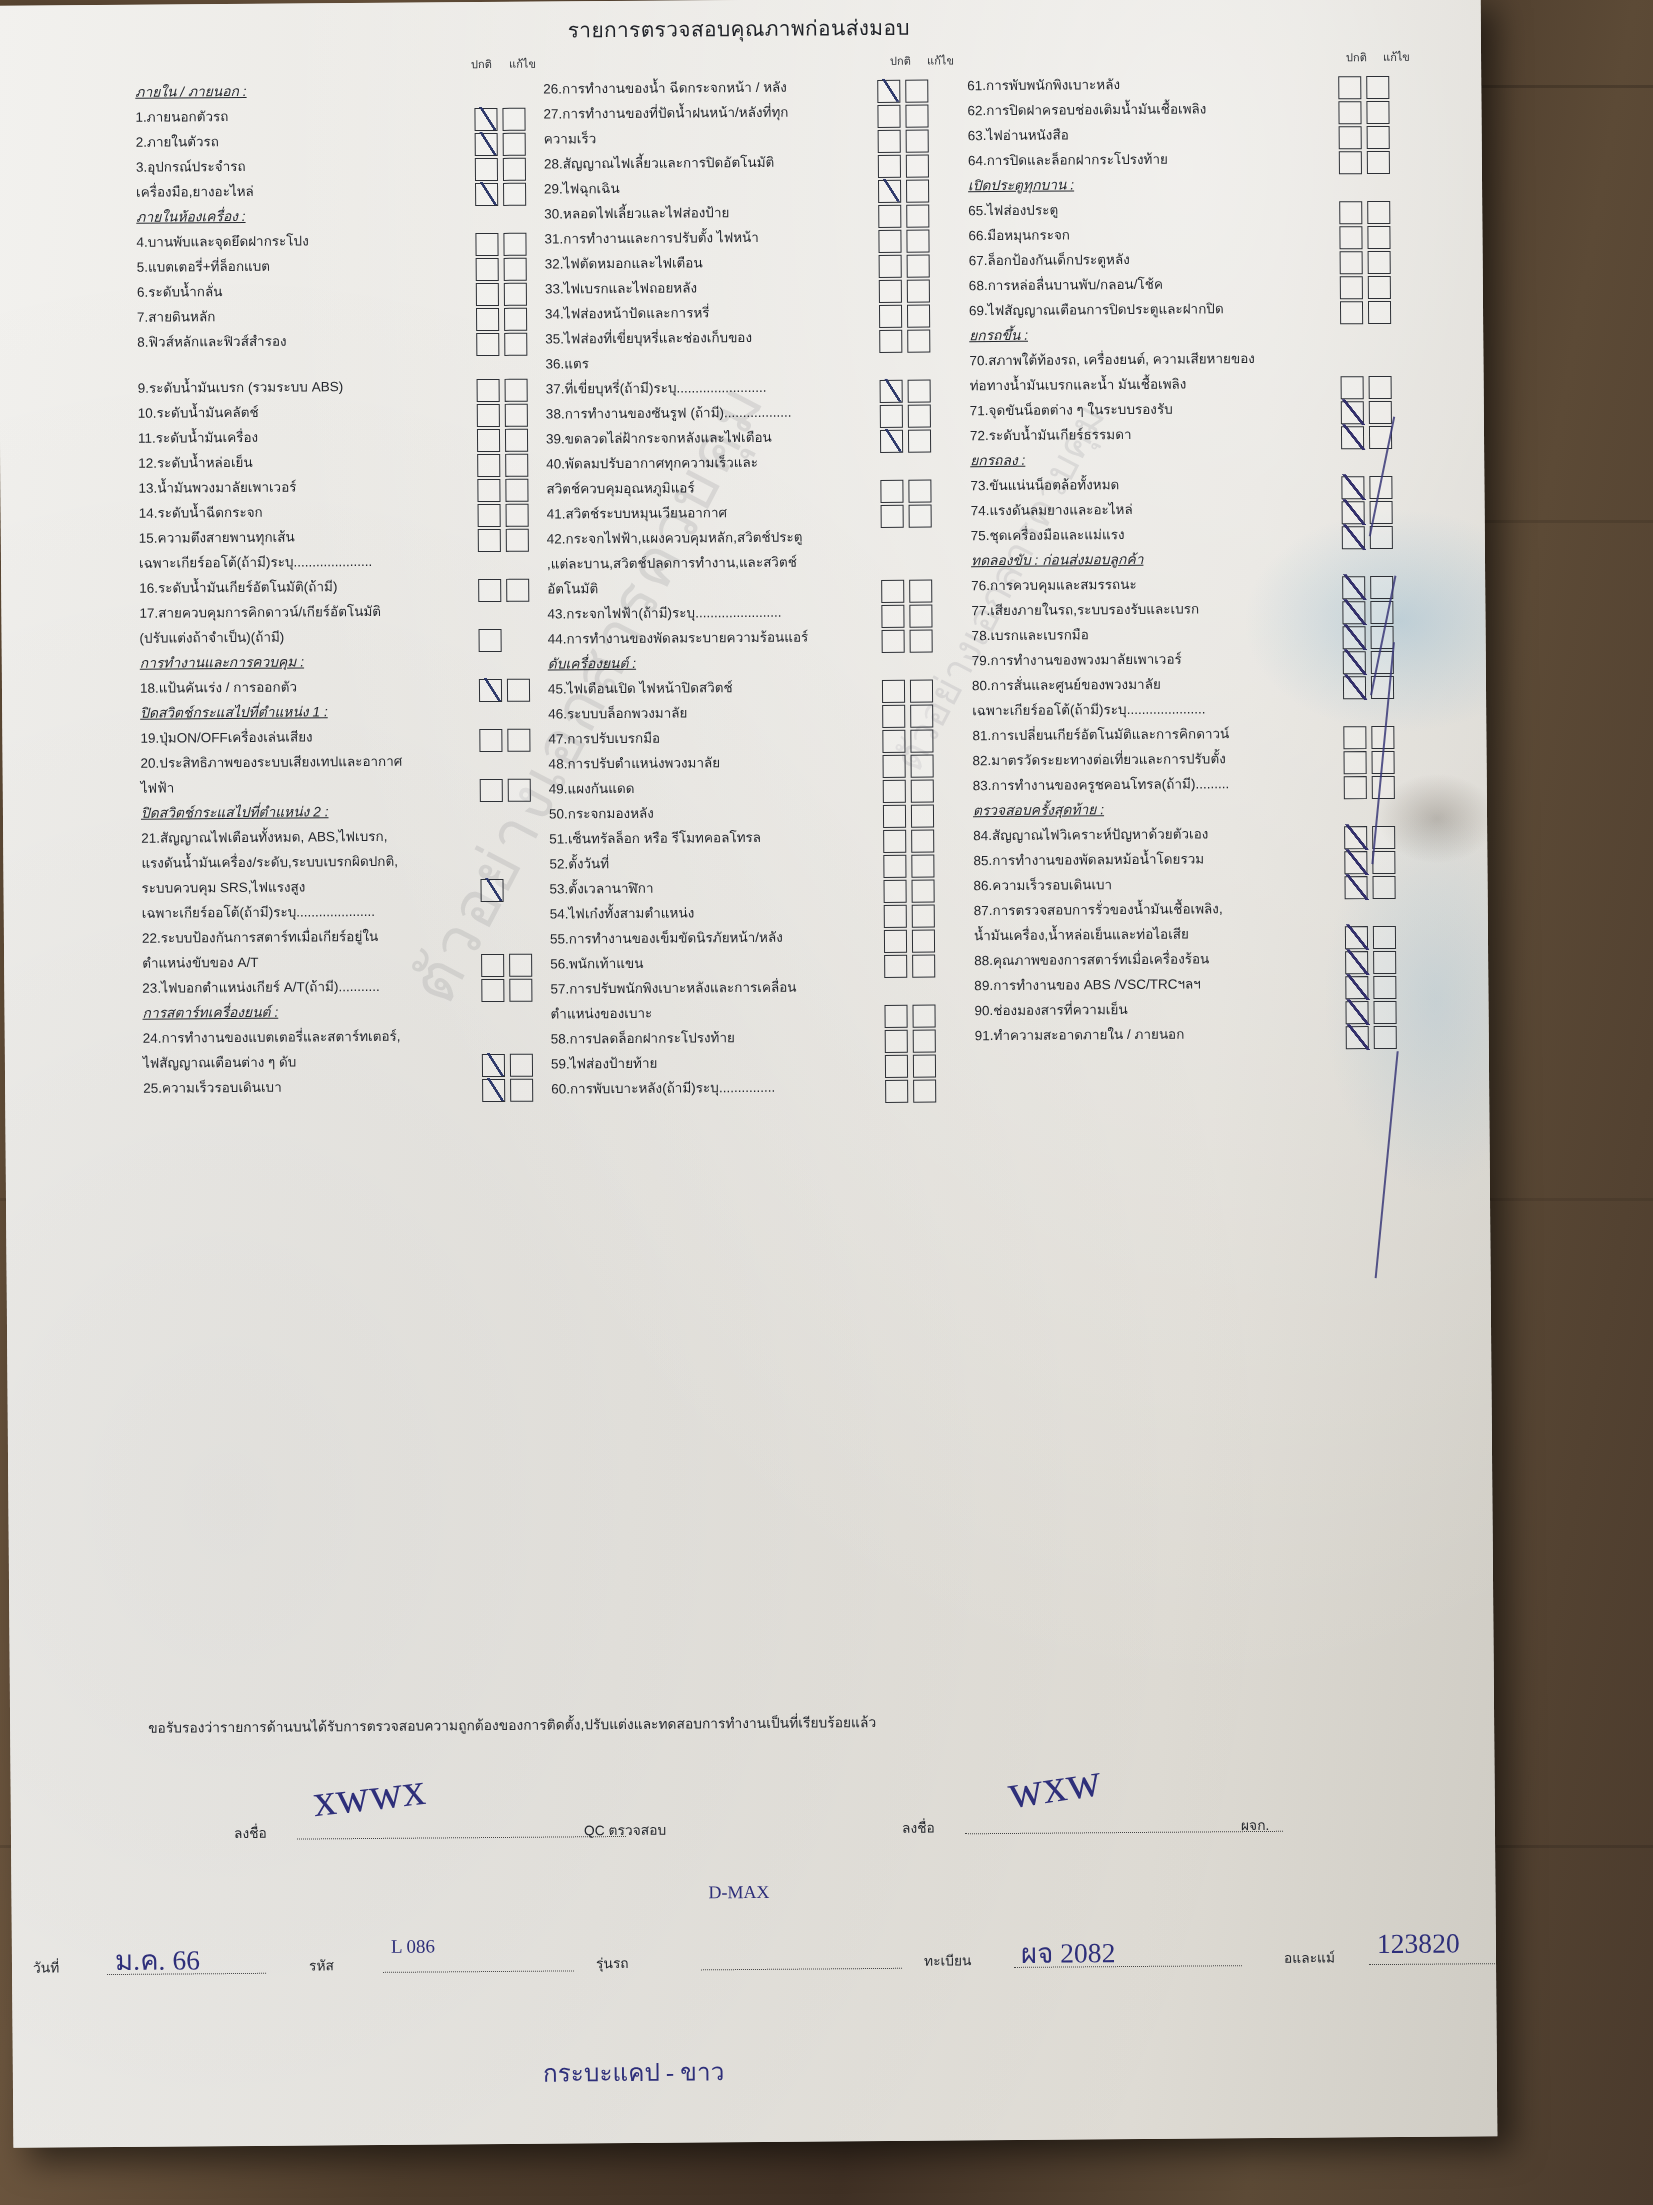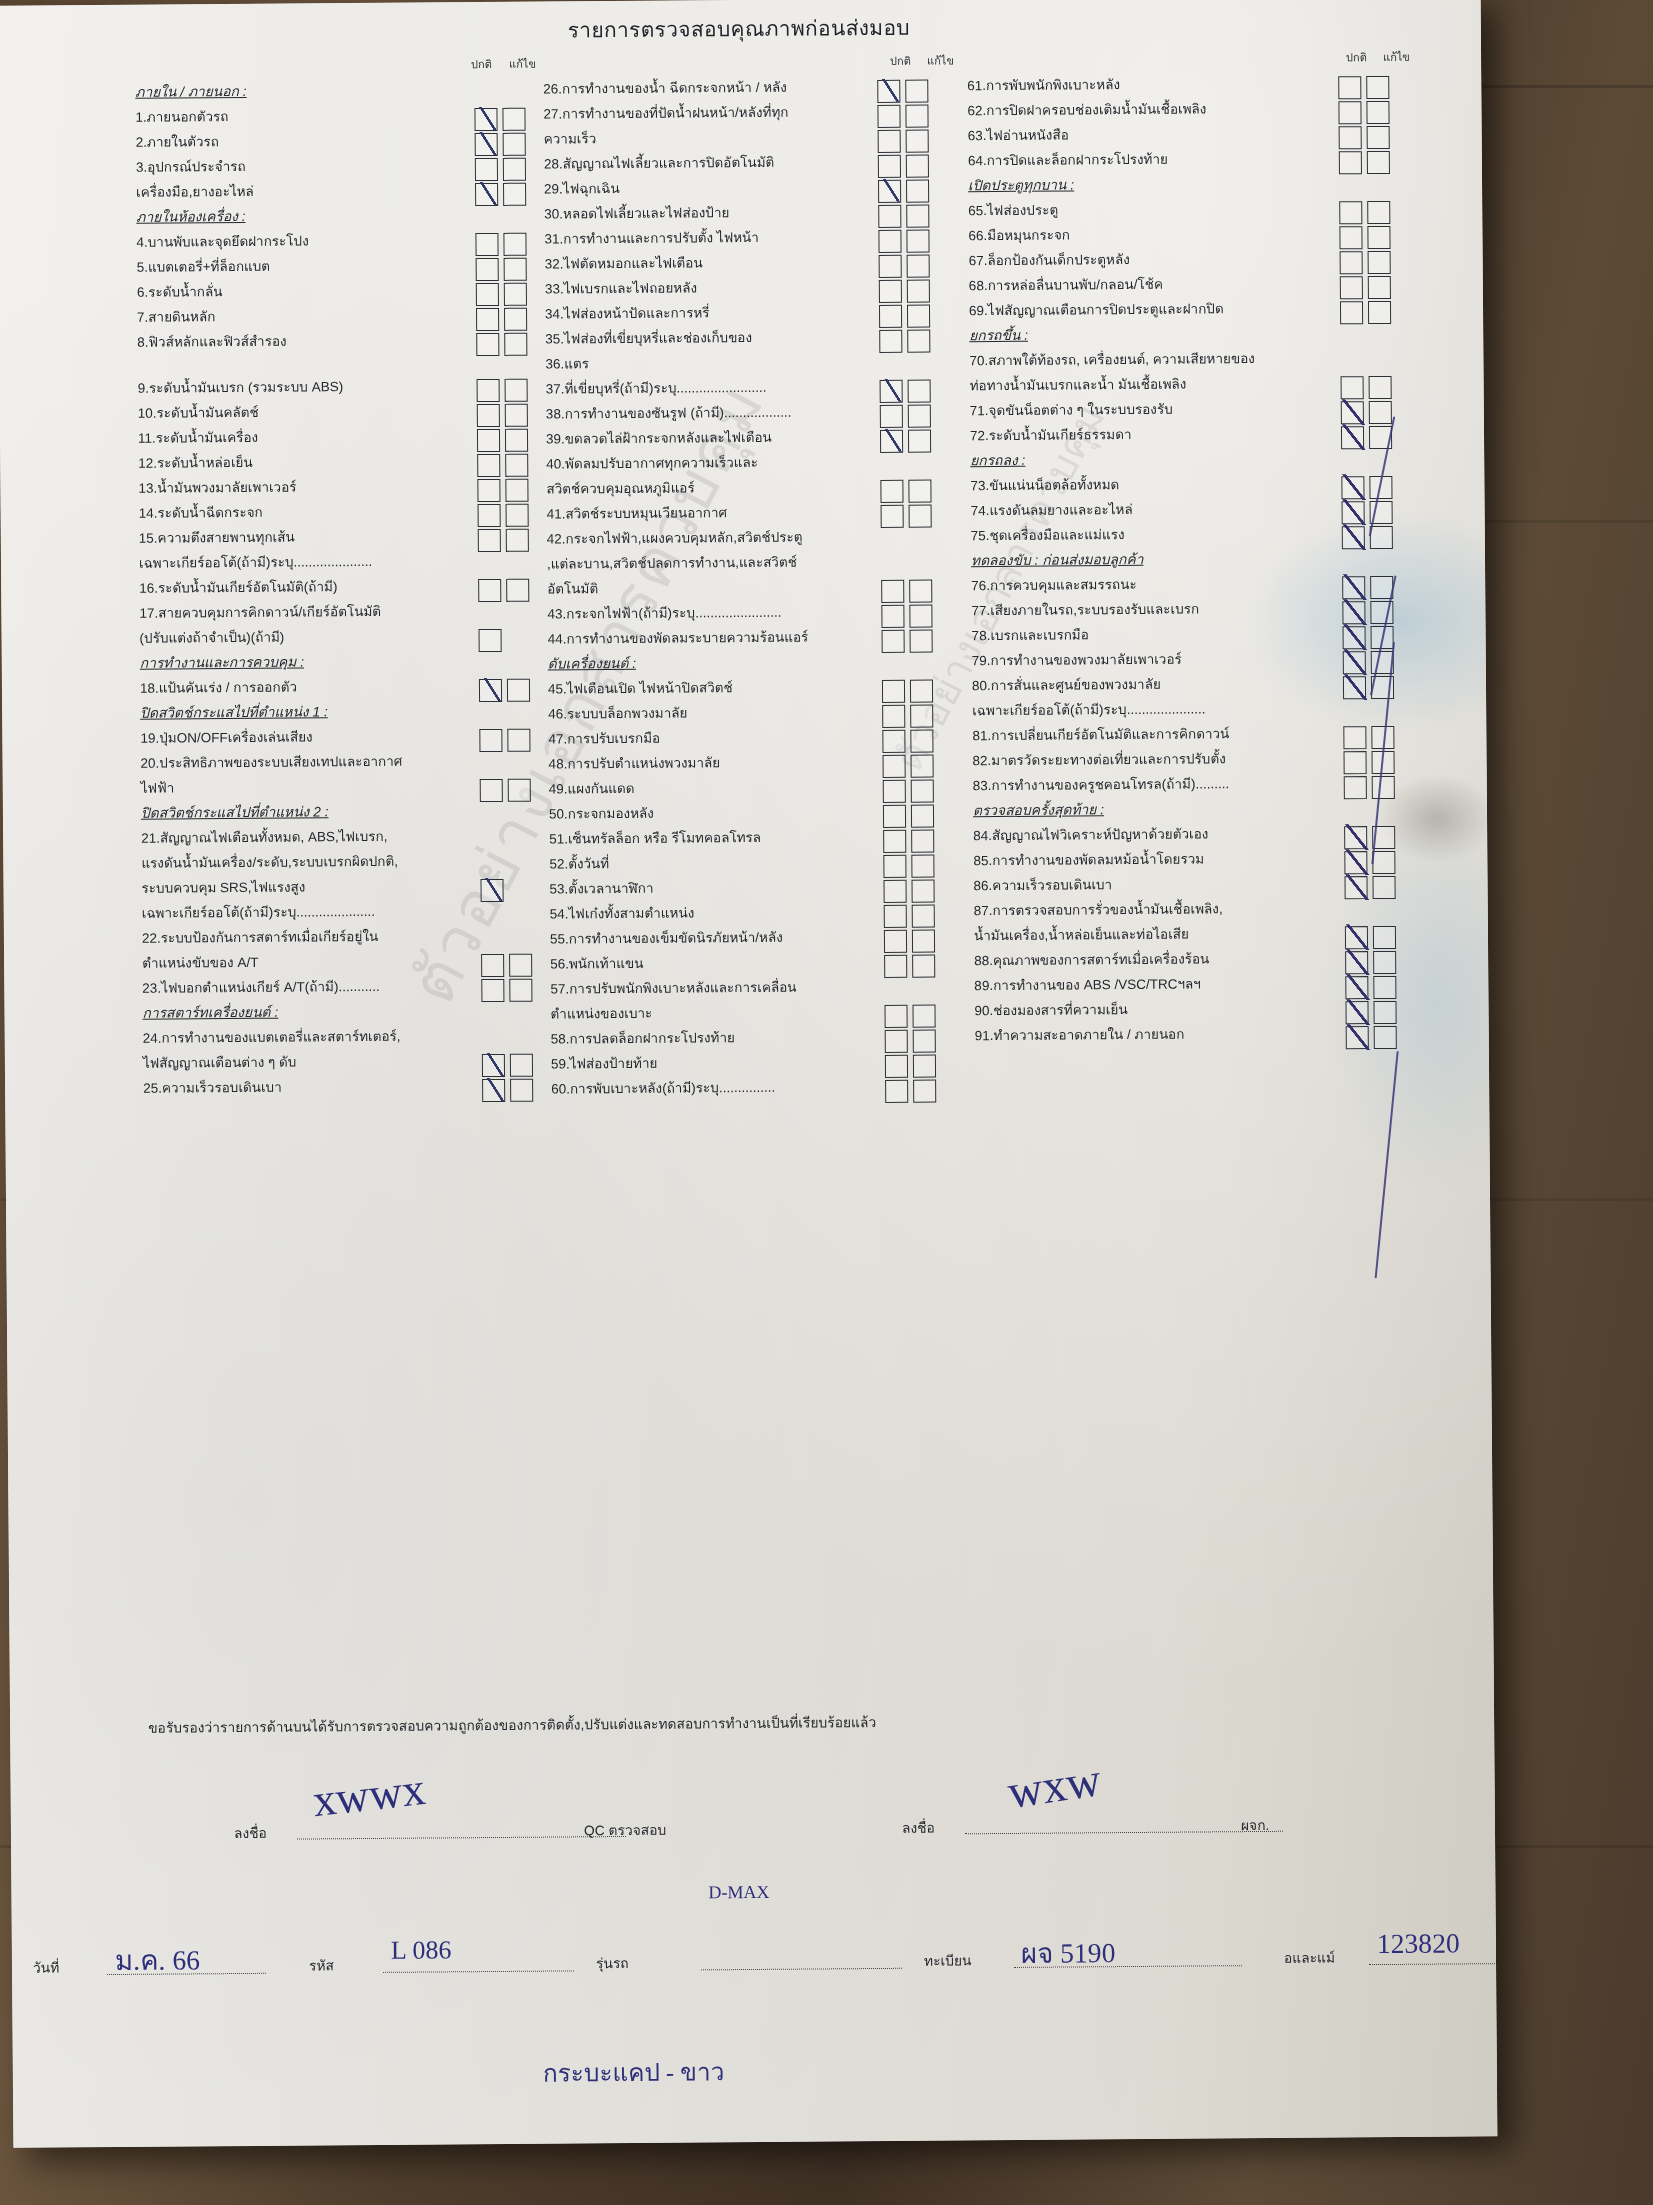--- a/index.html
+++ b/index.html
@@ -838,27 +838,27 @@
       <div class="sigline" style="left:954px;top:1835px;width:318px;"></div>
       <div class="sign" style="left:1230px;top:1818px;">ผจก.</div>
       <div class="hand" style="left:997px;top:1760px;font-size:48px;transform:rotate(-8deg);">wxw</div>
 
       <div id="footer-fields">
           <div class="sign" style="left: 21px; top: 1951px;">วันที่</div>
           <div class="sigline" style="left: 95px; top: 1969px; width: 159px;"></div>
           <div class="hand" style="left: 103px; top: 1933px; font-size: 27.6px;">ม.ค. 66</div>
           <div class="sign" style="left: 297px; top: 1951px;">รหัส</div>
           <div class="sigline" style="left: 371px; top: 1969px; width: 191px;"></div>
-          <div class="hand" style="left: 379px; top: 1933px; font-size: 26px; text-align: center;">L 086</div>
+          <div class="hand" style="left: 379px; top: 1933px; font-size: 19px; text-align: center;">L 086</div>
           <div class="sign" style="left: 584px; top: 1951px;">รุ่นรถ</div>
           <div class="sigline" style="left: 689px; top: 1969px; width: 201px;"></div>
           <div class="hand" style="left: 697px; top: 1882px; font-size: 18px;">D-MAX</div>
           <div class="sign" style="left: 912px; top: 1951px;">ทะเบียน</div>
           <div class="sigline" style="left: 1002px; top: 1969px; width: 228px;"></div>
-          <div class="hand" style="left: 1009px; top: 1933px; font-size: 27.6px;">ผจ 5190</div>
+          <div class="hand" style="left: 1009px; top: 1933px; font-size: 27.6px;">ผจ 2082</div>
           <div class="sign" style="left: 1272px; top: 1951px;">อและแม์</div>
           <div class="sigline" style="left: 1357px; top: 1969px; width: 138px;"></div>
           <div class="hand" style="left: 1365px; top: 1933px; font-size: 27.6px;">123820</div>
         </div>
       <div class="hand" style="left:530px;top:2052px;font-size:24.4px;">กระบะแคป - ขาว</div>
     </div>
   </div>
 </div>
 
 

